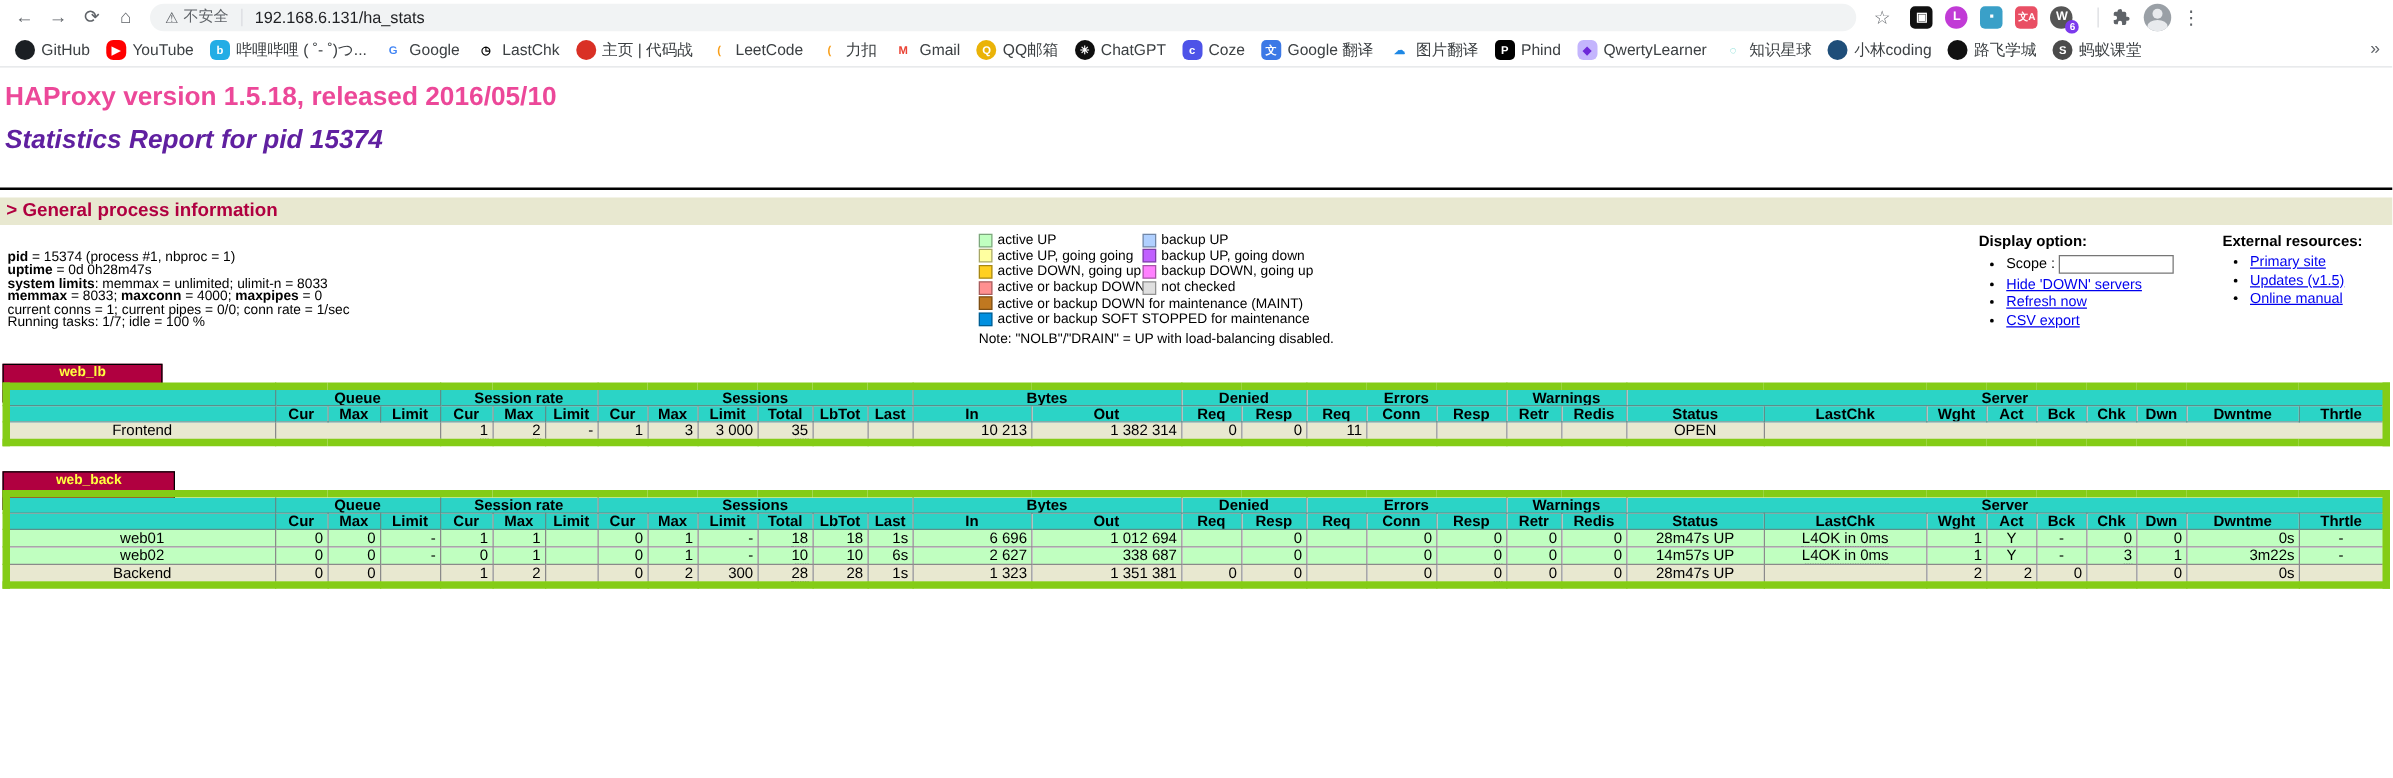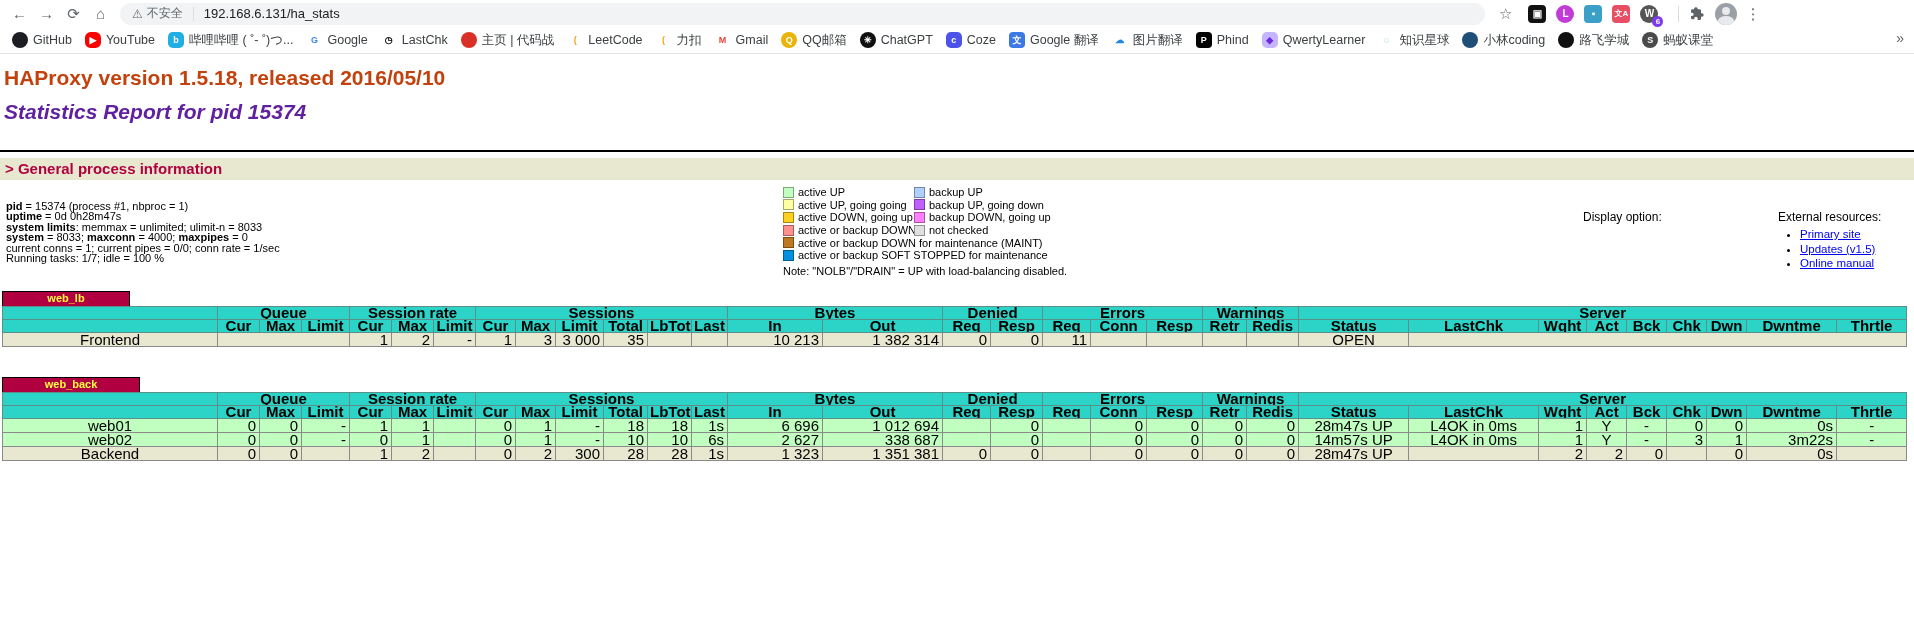--- a/index.html
+++ b/index.html
@@ -23,46 +23,46 @@
   .avatar .bodyp { position:absolute; left:3px; top:13px; width:16px; height:10px; border-radius:50% 50% 0 0; background:#e8eaed; }
   .dots { margin-left:8px; font-size:15px; color:#5f6368; cursor:pointer; flex:none;}
 
   .bmbar { position:absolute; left:0; top:27px; width:1914px; height:27px; background:#fff; border-bottom:1px solid #e1e3e6; display:flex; align-items:center; padding:0 12px; gap:13px; overflow:hidden; }
   .bm { display:flex; align-items:center; gap:5px; flex:none; cursor:pointer; }
   .bm-ico { width:16px; height:16px; border-radius:50%; font-size:9px; display:flex; align-items:center; justify-content:center; font-weight:bold; flex:none;}
   .bm-label { font-size:12.5px; color:#3c4043; white-space:nowrap; }
   .bmchev { position:absolute; right:10px; top:30px; font-size:14px; color:#5f6368; cursor:pointer;}
 
   
-  .h1 { position:absolute; left:4px; top:66px; font-size:21px; font-weight:bold; color:#c2410c; cursor:pointer;}
+  .h1 { position:absolute; left:4px; top:66px; font-size:21px; font-weight:bold; color:#ec4899; cursor:pointer;}
   .h2 { position:absolute; left:4px; top:100px; font-size:21px; font-weight:bold; font-style:italic; color:#6020a0; }
   .hrline { position:absolute; left:0; top:150px; width:1914px; height:2px; background:#000; }
   .h3 { position:absolute; left:0; top:158px; width:1914px; height:22px; background:#e8e8d0; color:#b00040; font-size:15px; font-weight:bold; line-height:22px; padding-left:5px; }
 
   .procinfo { position:absolute; left:6px; top:201px; font-size:11px; color:#000; }
   .procinfo div { height:10.4px; line-height:10.4px; white-space:nowrap; }
 
   .legend { position:absolute; left:783px; top:186px; width:330px; font-size:11px; }
   .lg-row { display:flex; align-items:center; height:12.6px; }
   .sw { width:11px; height:11px; border:1px solid rgba(0,0,0,.35); margin-right:4px; flex:none; }
   .lg-t { white-space:nowrap; }
   .lg-left { width:116px; flex:none; }
   .lg-note { margin-top:3px; white-space:nowrap; }
 
   .dispopt { position:absolute; left:1583px; top:186px; font-size:11.5px; }
-  .dispopt .ttl, .extres .ttl { font-weight:normal; font-size:12px;margin-top:24px; }
+  .dispopt .ttl, .extres .ttl { font-weight:bold; font-size:12px; }
   .blist { list-style:disc; margin:4px 0 0 22px; }
   .blist li { margin-bottom:2.5px; line-height:12px; }
   .blist a { color:#0000ee; text-decoration:underline; cursor:pointer; }
   .scopebox { width:92px; height:15px; border:1px solid #767676; font-size:11px; vertical-align:middle; background:#fff;}
   .extres { position:absolute; left:1778px; top:186px; font-size:11.5px; }
 
   .pxtitle { position:absolute; background:#b00040; color:#ffff40; font-weight:bold; font-size:11px; text-align:center; border:1px solid #000; height:31px; line-height:13px; cursor:pointer; }
   .tblwrap { position:absolute; left:2px; }
-  table.tbl { border-collapse:collapse; table-layout:fixed; width:1904px; font-size:15px; border:1px solid #84cc16; }
+  table.tbl { border-collapse:collapse; table-layout:fixed; width:1904px; font-size:12px; border:6px solid #84cc16; }
   .tbl th { background:#2bd4c6; font-weight:bold; text-align:center; border:1px solid #5c8f8a; height:13px; line-height:12px; padding:0 2px; overflow:hidden; white-space:nowrap; color:#000; }
   .tbl td { border:1px solid #8a8a8a; height:14px; line-height:13px; padding:0 3px; text-align:right; overflow:hidden; white-space:nowrap; }
   tr.beige td { background:#e8e8d0; }
   tr.up td { background:#c0ffc0; }
   td.ac { text-align:center; }
   .tip { border-bottom:1px dotted #222; }
 </style>
 </head>
 <body>
 
@@ -187,21 +187,21 @@
 
 <div class="h1">HAProxy version 1.5.18, released 2016/05/10</div>
 <div class="h2">Statistics Report for pid 15374</div>
 <div class="hrline"></div>
 <div class="h3">&gt; General process information</div>
 
 <div class="procinfo">
   <div><b>pid</b><span> = 15374 (process #1, nbproc = 1)</span></div>
   <div><b>uptime</b><span> = 0d 0h28m47s</span></div>
   <div><b>system limits</b><span>: memmax = unlimited; ulimit-n = 8033</span></div>
-  <div><b>system</b><span> = 8033; </span><b>maxconn</b><span> = 4000; </span><b>maxpipes</b><span> = 0</span></div>
+  <div><b>memmax</b><span> = 8033; </span><b>maxconn</b><span> = 4000; </span><b>maxpipes</b><span> = 0</span></div>
   <div><span>current conns = 1; current pipes = 0/0; conn rate = 1/sec</span></div>
   <div><span>Running tasks: 1/7; idle = 100 %</span></div>
 </div>
 
 <div class="legend">
   <div class="lg-row">
     <span class="sw" style="background: rgb(192, 255, 192);"></span>
     <span class="lg-t lg-left">active UP</span>
     <span class="sw" style="background: rgb(176, 208, 255);"></span>
     <span class="lg-t">backup UP</span>
@@ -230,20 +230,29 @@
   </div>
   <div class="lg-row">
     <span class="sw" style="background: rgb(0, 144, 224);"></span>
     <span class="lg-t">active or backup SOFT STOPPED for maintenance</span>
   </div>
   <div class="lg-note">Note: "NOLB"/"DRAIN" = UP with load-balancing disabled.</div>
 </div>
 
 <div class="dispopt">
   <div class="ttl">Display option:</div>
+  <ul class="blist">
+    <li>
+      <span>Scope :</span>
+      <input class="scopebox" type="text" value="" style="">
+    </li>
+    <li><a>Hide 'DOWN' servers</a></li>
+    <li><a>Refresh now</a></li>
+    <li><a>CSV export</a></li>
+  </ul>
 </div>
 
 <div class="extres">
   <div class="ttl">External resources:</div>
   <ul class="blist">
     <li><a>Primary site</a></li>
     <li><a>Updates (v1.5)</a></li>
     <li><a>Online manual</a></li>
   </ul>
 </div>

